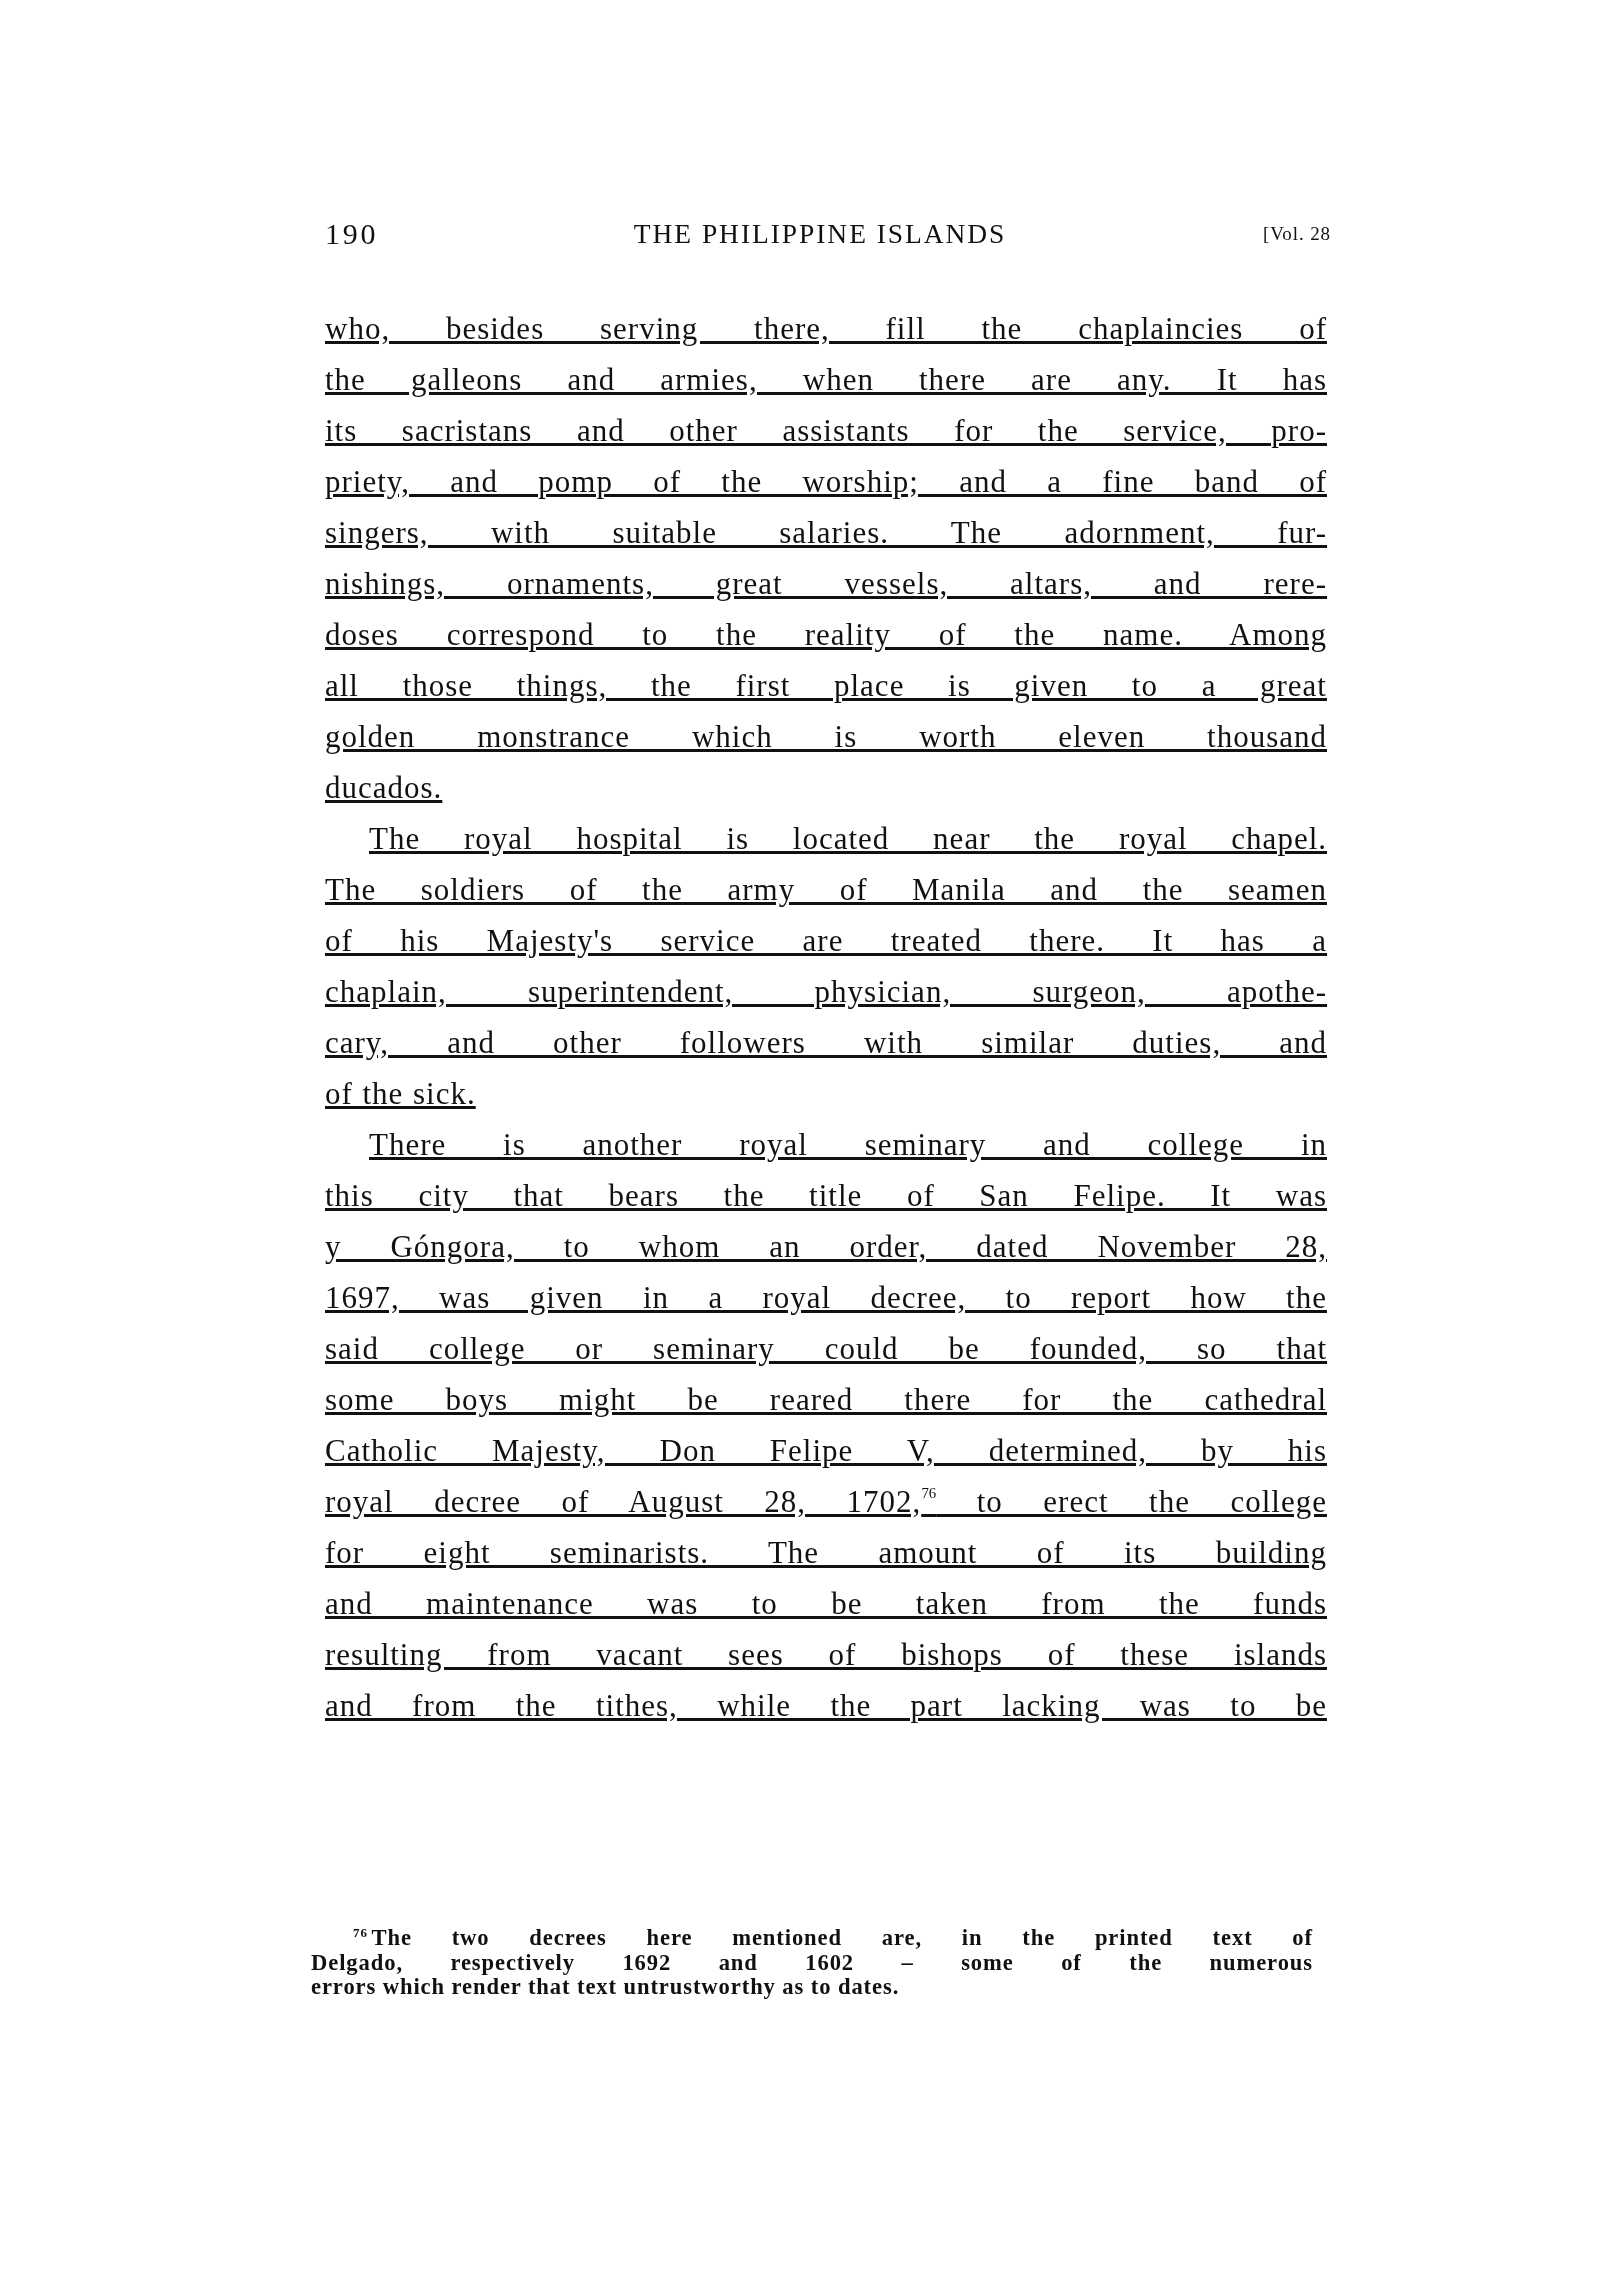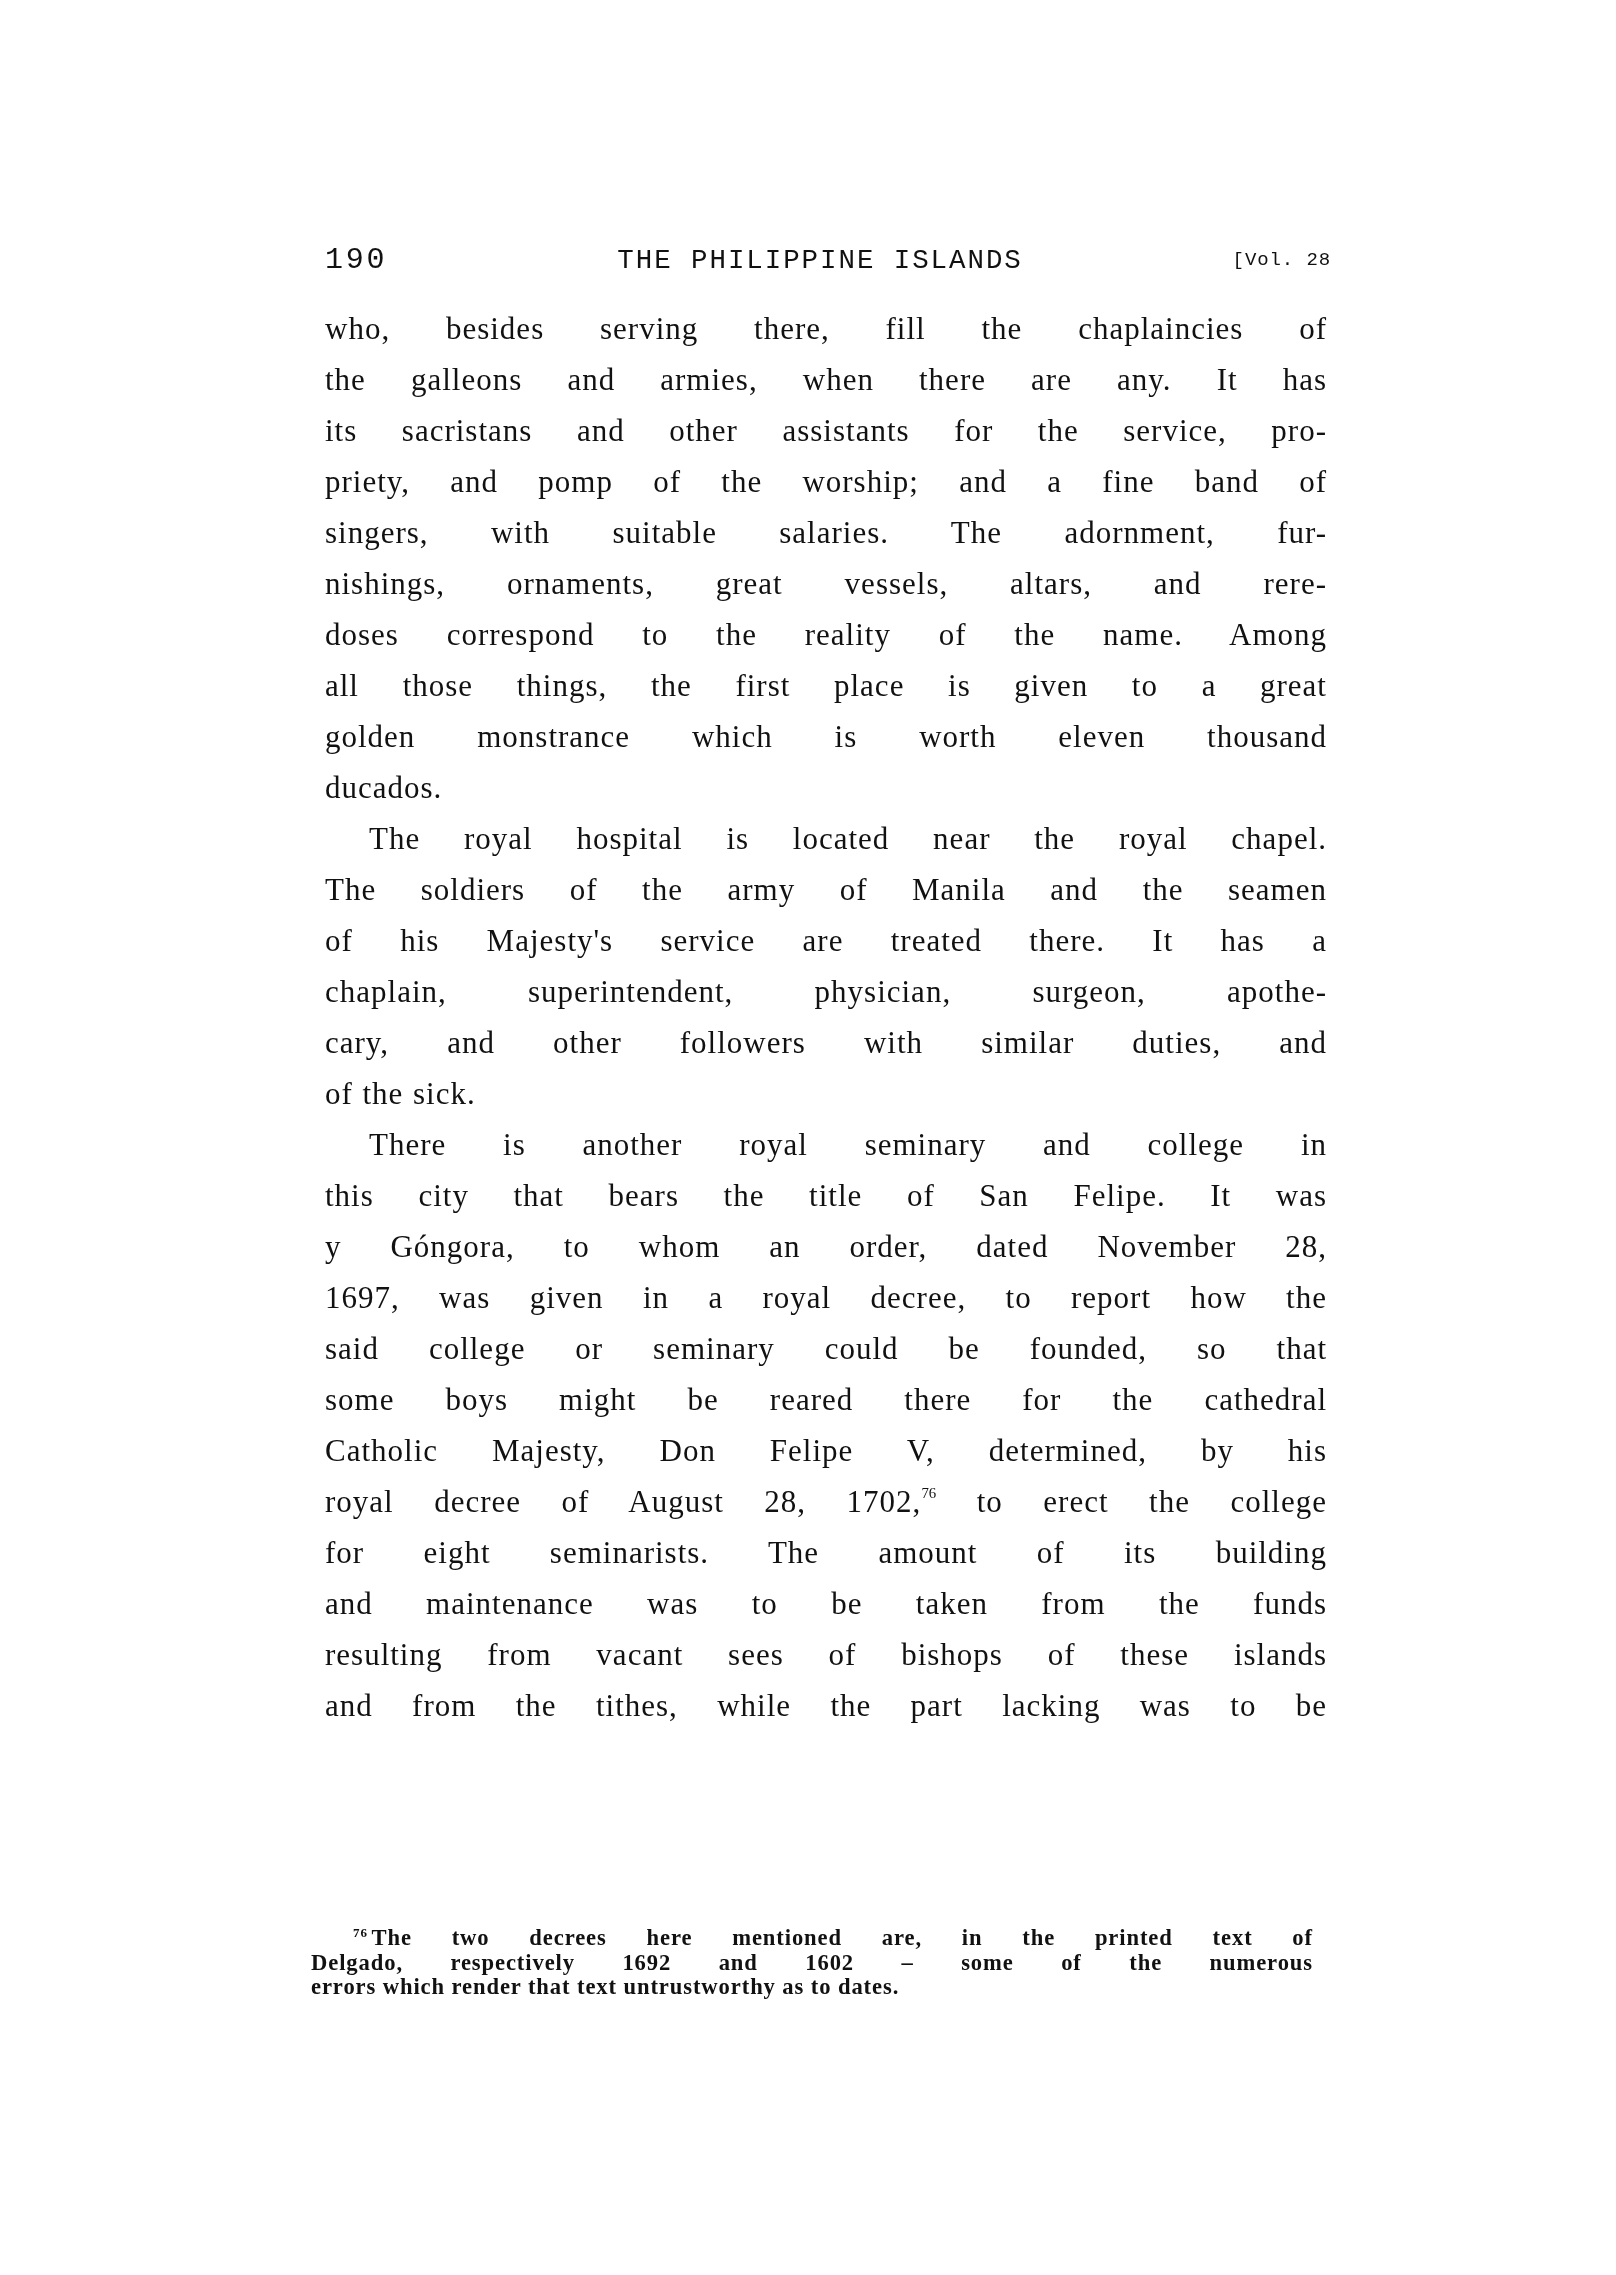--- a/index.html
+++ b/index.html
@@ -20,25 +20,24 @@
     left: 0; top: 0;
     width: 1616px;
     height: 2276px;
     background: #ffffff;
   }
   
   .running-head {
     position: absolute;
     left: 325px;
     width: 1006px;
-    top: 240px;
+    top: 213px;
     height: 41px;
     font-size: 30px;
     line-height: 41px;
-    font-family: Liberation Mono, monospace;
   }
   .running-head .page-number {
     position: absolute;
     left: 0;
     top: 0;
     letter-spacing: 2.8px;
   }
   .running-head .running-title {
     position: absolute;
     left: 253px;
@@ -68,20 +67,21 @@
     line-height: 51px;
   }
   .line {
     display: block;
     height: 51px;
     white-space: nowrap;
     text-align: justify;
     text-align-last: justify;
     word-spacing: 0.9px;
     letter-spacing: 1px;
+    text-decoration: underline;
   }
   .line.last {
     text-align-last: left;
   }
   .line.indent {
     padding-left: 44px;
   }
   .fnref {
     font-size: 14.8px;
     vertical-align: 14px;

